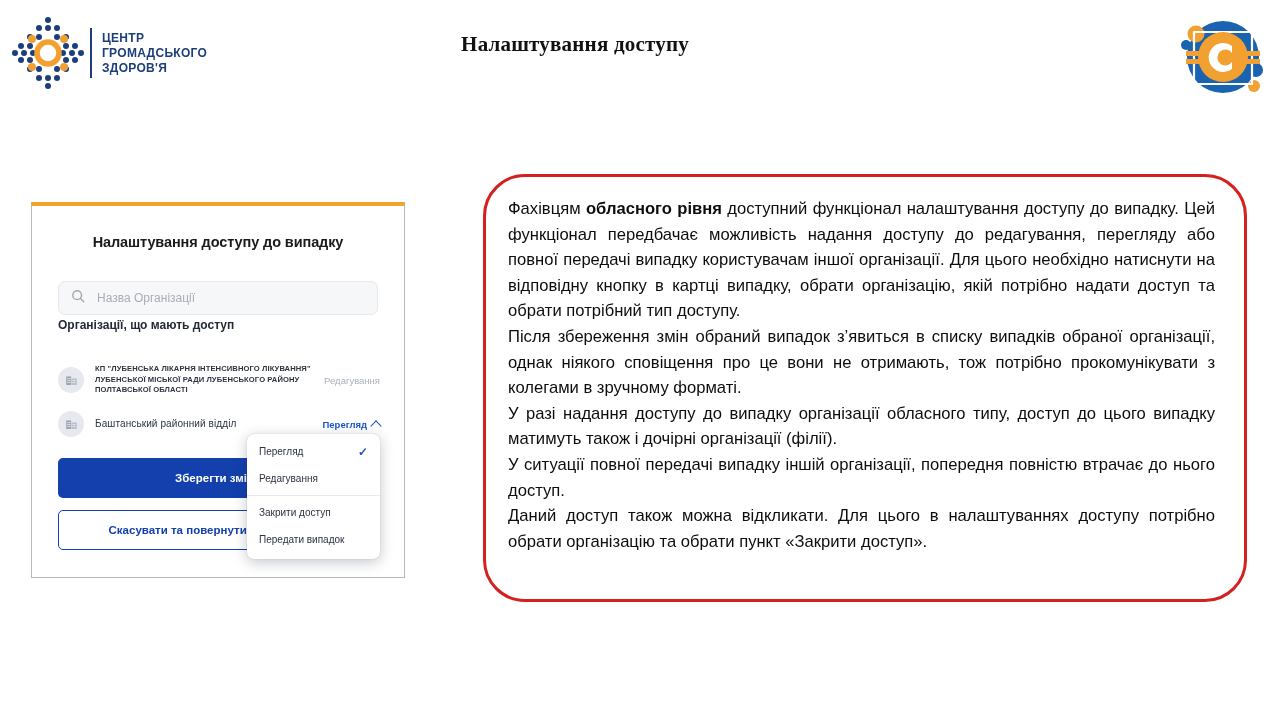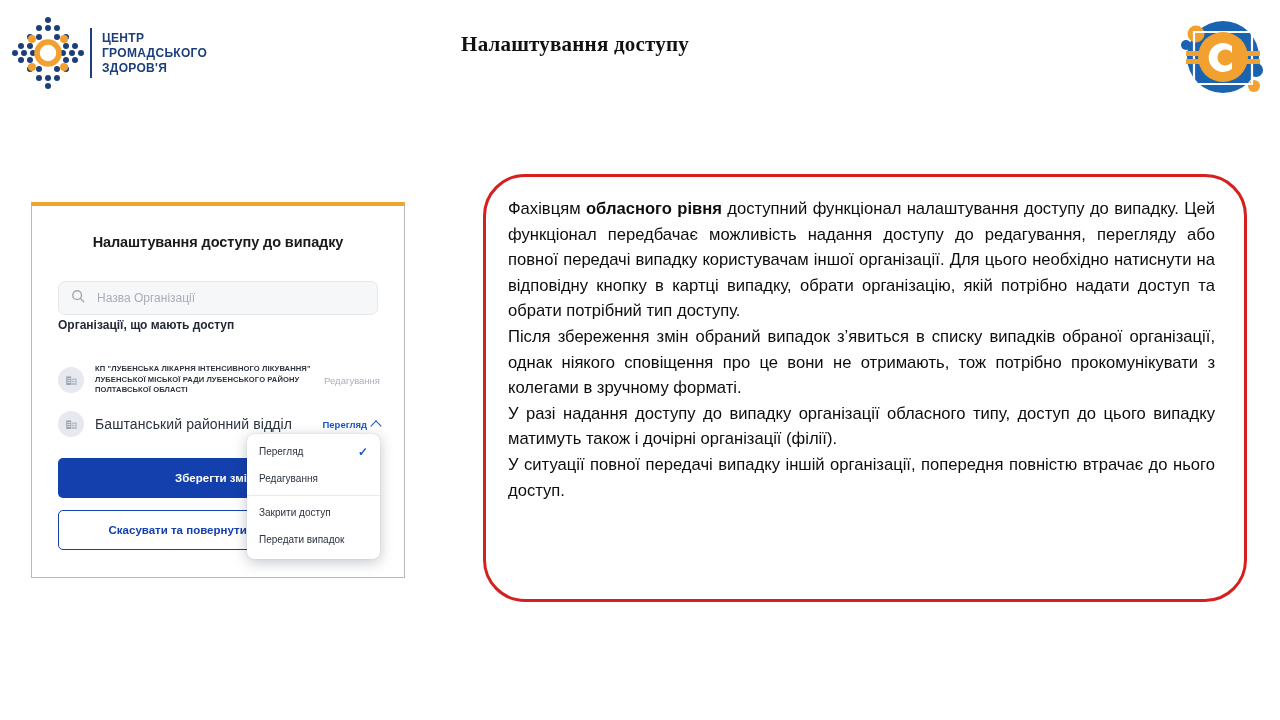--- a/index.html
+++ b/index.html
@@ -158,21 +158,21 @@
   }
   .org-name {
     flex: 1 1 auto;
     font-family: "Liberation Sans", sans-serif;
     font-size: 7.6px;
     line-height: 10.5px;
     font-weight: bold;
     color: #2c3440;
     letter-spacing: .1px;
   }
-  .org-row.r2 .org-name { font-weight: normal; font-size: 14px; }
+  .org-row.r2 .org-name { font-weight: normal; font-size: 10px; }
   .org-action {
     flex: 0 0 auto;
     font-family: "Liberation Sans", sans-serif;
     font-size: 9.5px;
     color: #aab0bb;
     white-space: nowrap;
   }
   .org-action.active {
     color: #1a56c4;
     font-weight: bold;
@@ -432,13 +432,14 @@
 
   </div>
 </div>
 
 <div class="callout"></div>
 <div class="callout-body">
   <p><span>Фахівцям </span><b>обласного рівня</b><span> доступний функціонал налаштування доступу до випадку. Цей функціонал передбачає можливість надання доступу до редагування, перегляду або повної передачі випадку користувачам іншої організації. Для цього необхідно натиснути на відповідну кнопку в картці випадку, обрати організацію, якій потрібно надати доступ та обрати потрібний тип доступу.</span></p>
   <p>Після збереження змін обраний випадок з’явиться в списку випадків обраної організації, однак ніякого сповіщення про це вони не отримають, тож потрібно прокомунікувати  з колегами в зручному форматі.</p>
   <p>У разі надання доступу до випадку організації обласного типу, доступ до цього випадку матимуть  також і дочірні організації (філії).</p>
   <p>У ситуації повної передачі випадку іншій організації, попередня повністю втрачає до нього доступ.</p>
+  <p>Даний доступ також можна відкликати. Для цього в налаштуваннях доступу потрібно обрати організацію та обрати пункт «Закрити доступ».</p>
 </div>
 
 </body></html>

